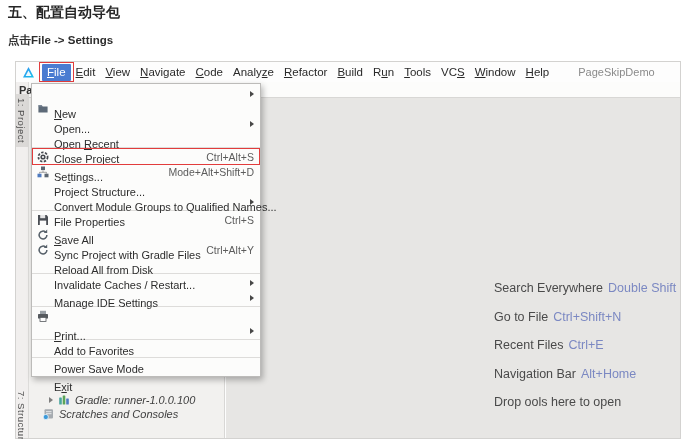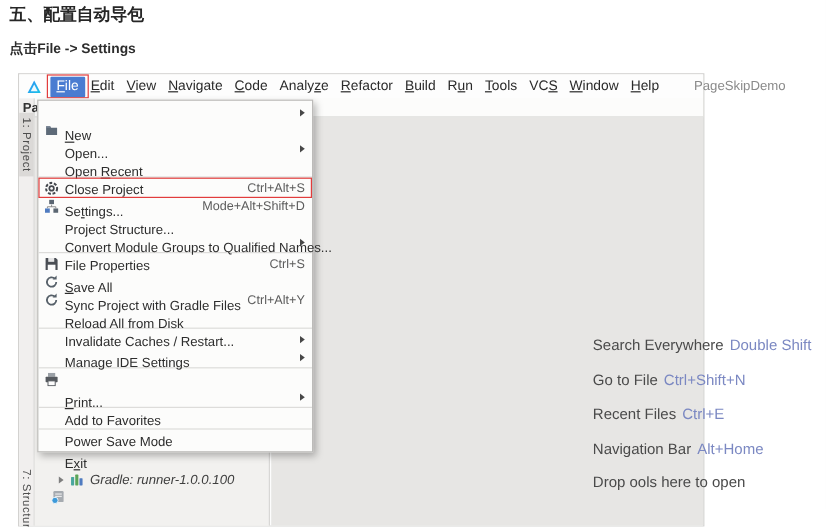--- a/index.html
+++ b/index.html
@@ -4,21 +4,21 @@
 <style>
   * { box-sizing: border-box; }
   body { margin: 0; background: #fff; }
   .page {
     position: relative; width: 688px; height: 439px; background: #ffffff;
     font-family: "Liberation Sans", sans-serif; overflow: hidden;
   }
   .doc-heading { position: absolute; left: 8px; top: 4px; font-size: 14px; font-weight: bold; color: #262626; }
   .doc-subtitle { position: absolute; left: 8px; top: 33px; font-size: 11.5px; font-weight: bold; color: #2d2d2d; }
 
-  .ide { position: absolute; left: 15px; top: 61px; width: 572px; height: 378px; background: #fdfdfd; border: 1px solid #d3d2d0; padding-left: 24px; }
+  .ide { position: absolute; left: 15px; top: 61px; width: 666px; height: 378px; background: #fdfdfd; border: 1px solid #d3d2d0; padding-left: 24px; }
 
   
   .menubar { position: absolute; left: 0; top: 0; right: 0; height: 20px; display: flex; align-items: center; background: #fdfdfd; padding-left: 4px; }
   .logo { width: 13px; height: 13px; margin: 0 7px 0 2px; flex: none; display: inline-flex; }
   .mb-item { position: relative; padding: 2.5px 5px; font-size: 11.5px; color: #2a2a2a; white-space: nowrap; }
   .mb-item.active { background: #4a7cd1; color: #fff; border-radius: 1px; }
   .mb-title { margin-left: 24px; font-size: 11px; color: #8a8a8a; }
   u { text-underline-offset: 1px; }
 
   
@@ -117,20 +117,21 @@
           </div>
           <div class="tree-row" style="top: 308px; left: 0px; padding-left: 13px;">
             <span class="tree-icon">
               <svg width="13" height="12" viewBox="0 0 13 12">
                 <rect x="2.5" y="1.2" width="8.5" height="9.2" rx="1" fill="#a6abb0"></rect>
                 <rect x="4" y="3.2" width="5.5" height="1" fill="#e9eaeb"></rect>
                 <rect x="4" y="5.2" width="5.5" height="1" fill="#e9eaeb"></rect>
                 <circle cx="3.8" cy="9" r="2.6" fill="#3d9ad9" stroke="#ffffff" stroke-width="0.7"></circle>
               </svg>
             </span>
+            <span>Scratches and Consoles</span>
           </div>
         </div>
     </div>
 
     <div class="editor"></div>
 
     <div class="clipped-text">Pa</div>
 
     <div class="welcome" id="welcome-block">
         <div class="w-line">

